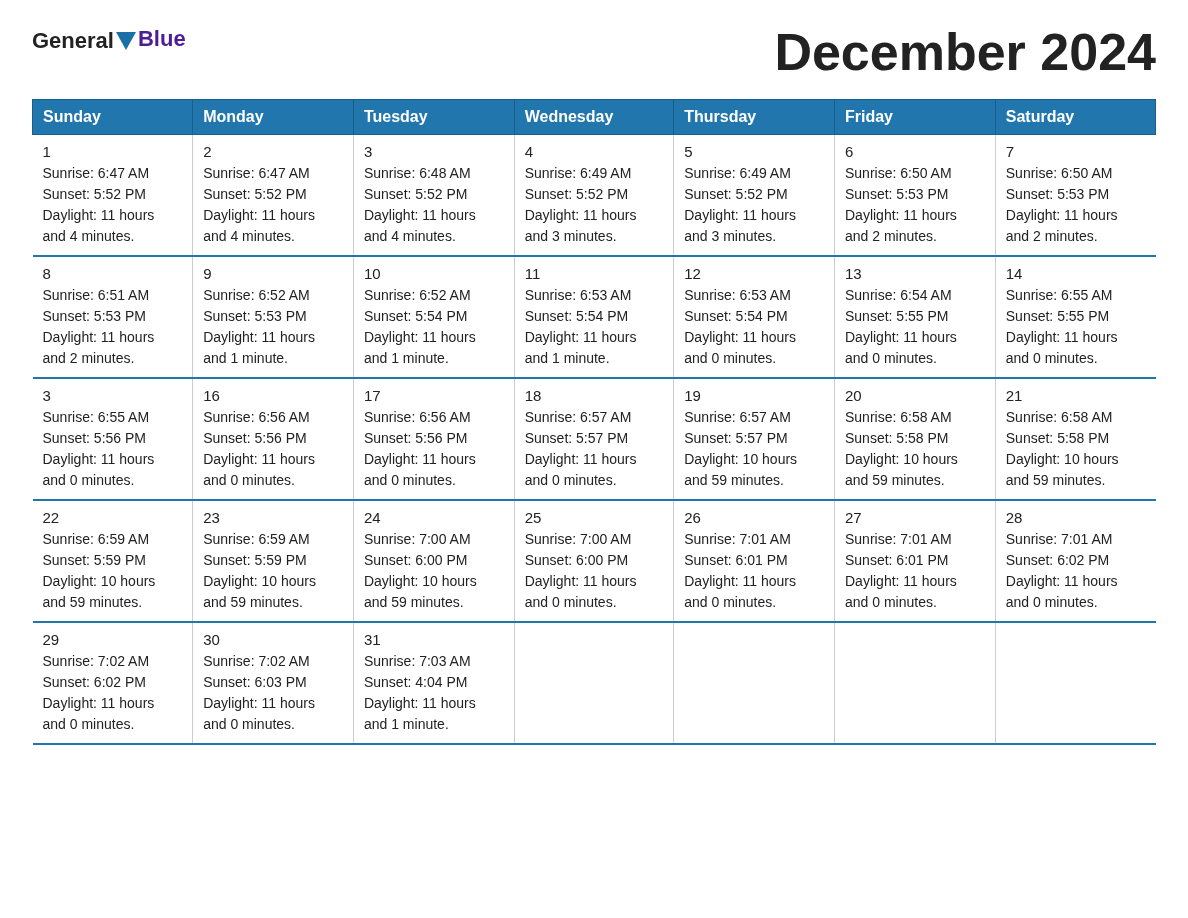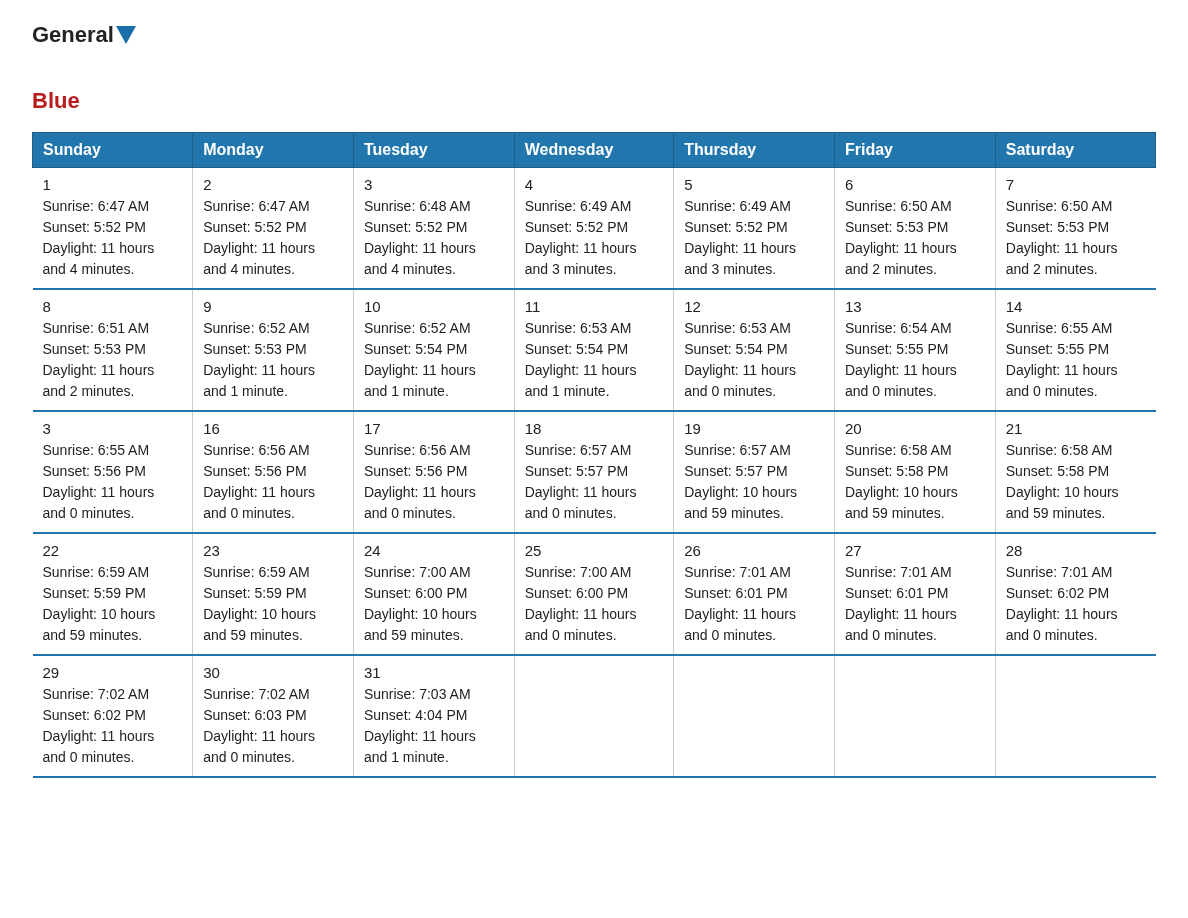--- a/index.html
+++ b/index.html
@@ -12,23 +12,22 @@
       min-height: 918px;
     }
     .header {
       display: flex;
       justify-content: space-between;
       align-items: flex-start;
       margin-bottom: 18px;
     }
     .logo {
       display: flex;
-      flex-direction: column;
-      align-items: flex-start;
-      gap: 40px;
+      flex-direction: row;
+      align-items: flex-end;
     }
     .logo-text {
       display: flex;
       align-items: center;
       font-size: 22px;
       font-weight: bold;
       color: #222;
       line-height: 1;
     }
     .logo-general { color: #222; }
@@ -36,21 +35,21 @@
       display: inline-block;
       width: 0;
       height: 0;
       border-left: 10px solid transparent;
       border-right: 10px solid transparent;
       border-top: 18px solid #1a6fa8;
       margin: 0 2px;
       vertical-align: middle;
     }
     .logo-blue {
-      color: #b91c1c;
+      color: #4c1d95;
       font-size: 22px;
       font-weight: bold;
       margin-top: 2px;
     }
     .title-block {
       text-align: right;
     }
     .main-title {
       font-size: 52px;
       font-weight: bold;
@@ -112,20 +111,21 @@
 
 <div class="header">
   <div class="logo">
     <div class="logo-text">
       <span class="logo-general">General</span>
       <span class="logo-triangle"></span>
     </div>
     <div class="logo-blue">Blue</div>
   </div>
   <div class="title-block">
+    <div class="main-title">December 2024</div>
   </div>
 </div>
 
 <table>
   <thead>
     <tr>
     <th>Sunday</th>
         <th>Monday</th>
         <th>Tuesday</th>
         <th>Wednesday</th>

